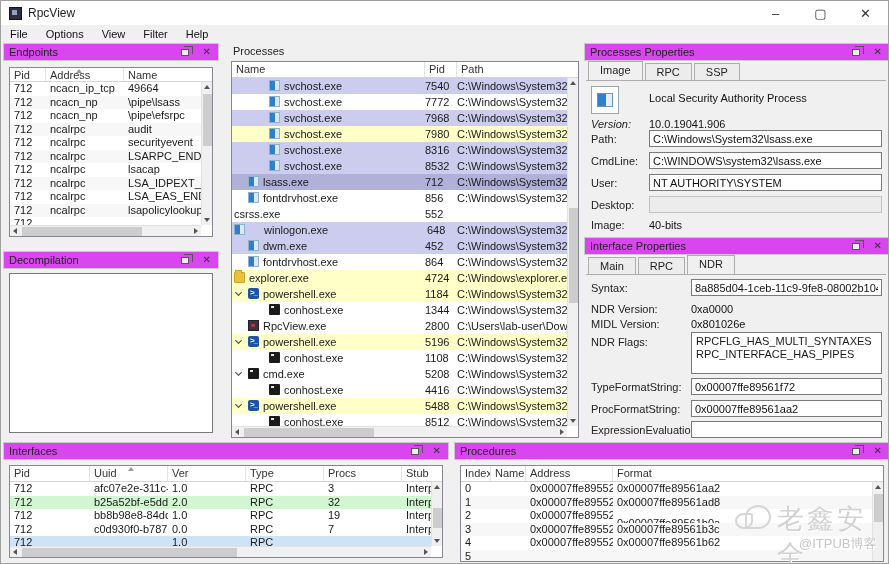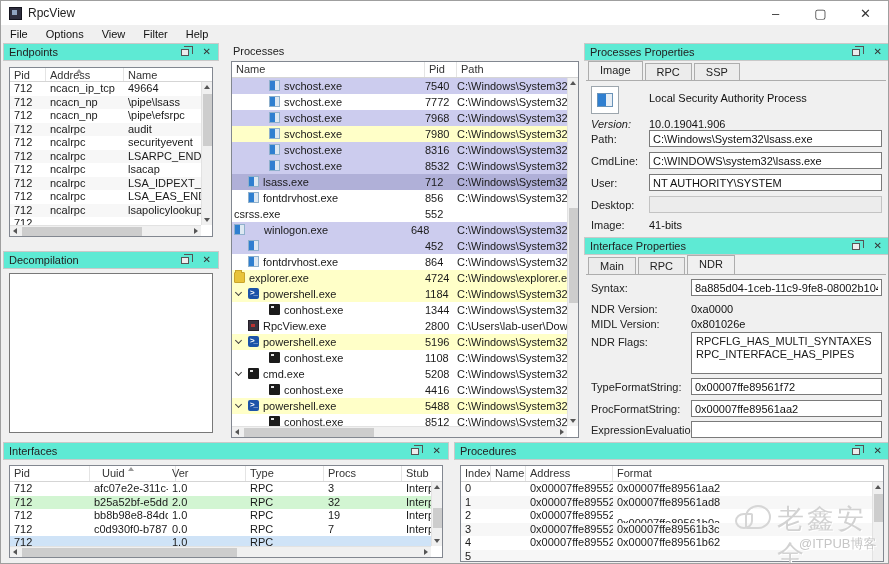--- a/index.html
+++ b/index.html
@@ -13,21 +13,21 @@
   .win-title { margin-left:6px; font-size:12px; color:#222; }
   .win-btns { margin-left:auto; display:flex; height:24px; }
   .win-btn { width:45px; height:24px; display:flex; align-items:center; justify-content:center; font-size:13px; color:#333; }
 
   
   .menubar { position:absolute; left:0; top:24px; width:100%; height:18px; background:#f0f0f0; display:flex; align-items:center; }
   .menu-item { padding:2px 9px; font-size:11px; color:#111; }
 
   
   .panel { position:absolute; background:#f0f0f0; }
-  .dock-hdr { position:absolute; left:0; top:0; right:0; height:18px; background:#5eead4; border:1px solid #c9c9c9; display:flex; align-items:center; padding:0 5px; }
+  .dock-hdr { position:absolute; left:0; top:0; right:0; height:18px; background:#d946ef; border:1px solid #c9c9c9; display:flex; align-items:center; padding:0 5px; }
   .dock-title { flex:1; font-size:11px; color:#222; }
   .float-ic { width:8px; height:7px; border:1px solid #555; position:relative; margin-right:12px; background:#ededed; }
   .float-ic::before { content:""; position:absolute; left:2px; top:-4px; width:8px; height:7px; border:1px solid #555; border-bottom:none; border-left:none; }
   .close-ic { font-size:10px; color:#333; line-height:1; padding:1px 2px; }
   .plain-title { position:absolute; left:4px; top:2px; font-size:11px; color:#222; }
 
   
   .tframe { position:absolute; background:#fff; border:1px solid #828790; overflow:hidden; }
   .thead { position:absolute; left:0; top:0; right:0; background:#fff; border-bottom:1px solid #d5d5d5; color:#333; }
   .th { position:absolute; top:0; padding:1px 4px; border-right:1px solid #e4e4e4; height:100%; overflow:hidden; white-space:nowrap; }
@@ -270,25 +270,26 @@
             <span class="pcell" style="left: 225px; right: 0px;">C:\Windows\System32\</span>
           </div>
           <div class="proc-row bg-white">
             <span class="pcell" style="left: 2px; width: 189px;">csrss.exe</span>
             <span class="pcell" style="left: 193px; width: 30px;">552</span>
             <span class="pcell" style="left: 225px; right: 0px;"></span>
           </div>
           <div class="proc-row bg-lavender">
             <span class="pico pico-window" style="left: 2px;"></span>
             <span class="pcell" style="left: 17px; width: 174px; margin-left: 15px;">winlogon.exe</span>
-            <span class="pcell" style="left: 179px; width: 30px;">648</span>
+            <span class="pcell" style="left: 195px; width: 30px;">648</span>
             <span class="pcell" style="left: 225px; right: 0px;">C:\Windows\System32\</span>
           </div>
           <div class="proc-row bg-lavender">
             <span class="pico pico-window" style="left: 16px;"></span>
+            <span class="pcell" style="left: 31px; width: 160px;">dwm.exe</span>
             <span class="pcell" style="left: 193px; width: 30px;">452</span>
             <span class="pcell" style="left: 225px; right: 0px;">C:\Windows\System32\</span>
           </div>
           <div class="proc-row bg-white">
             <span class="pico pico-window" style="left: 16px;"></span>
             <span class="pcell" style="left: 31px; width: 160px;">fontdrvhost.exe</span>
             <span class="pcell" style="left: 193px; width: 30px;">864</span>
             <span class="pcell" style="left: 225px; right: 0px;">C:\Windows\System32\</span>
           </div>
           <div class="proc-row bg-yellow">
@@ -389,21 +390,21 @@
     <div class="fvalue" style="left:65px;top:75px;">10.0.19041.906</div>
     <div class="flabel" style="left:7px;top:90px;">Path:</div>
     <input class="finput" style="left: 65px; top: 87px; width: 233px;" value="C:\Windows\System32\lsass.exe">
     <div class="flabel" style="left:7px;top:112px;">CmdLine:</div>
     <input class="finput" style="left: 65px; top: 109px; width: 233px;" value="C:\WINDOWS\system32\lsass.exe">
     <div class="flabel" style="left:7px;top:134px;">User:</div>
     <input class="finput" style="left: 65px; top: 131px; width: 233px;" value="NT AUTHORITY\SYSTEM">
     <div class="flabel" style="left:7px;top:156px;">Desktop:</div>
     <input class="finput" disabled="" style="left: 65px; top: 153px; width: 233px;" value="">
     <div class="flabel" style="left:7px;top:176px;">Image:</div>
-    <div class="fvalue" style="left:65px;top:176px;">41-bits</div>
+    <div class="fvalue" style="left:65px;top:176px;">40-bits</div>
   </div>
 
   <div class="panel" style="left:583px;top:236px;width:306px;height:201px;">
     <div class="dock-hdr">
       <div class="dock-title">Interface Properties</div>
       <div class="float-ic"></div>
       <div class="close-ic">✕</div>
     </div>
     <div class="tabs" id="ip-tabs" style="left:2px;top:18px;">
         <div class="tab">Main</div>
@@ -432,21 +433,21 @@
 
   <div class="panel" style="left:2px;top:441px;width:446px;height:123px;">
     <div class="dock-hdr">
       <div class="dock-title">Interfaces</div>
       <div class="float-ic"></div>
       <div class="close-ic">✕</div>
     </div>
     <div class="tframe" style="left:6px;top:23px;width:434px;height:93px;">
       <div class="thead" style="height:16px;">
         <div class="th" style="left:0;width:80px;">Pid</div>
-        <div class="th" style="left:88px;width:78px;">Uuid</div>
+        <div class="th" style="left:80px;width:78px;">Uuid</div>
         <div class="th" style="left:158px;width:78px;">Ver</div>
         <div class="th" style="left:236px;width:78px;">Type</div>
         <div class="th" style="left:314px;width:78px;">Procs</div>
         <div class="th" style="left:392px;width:42px;border-right:none;">Stub</div>
         <div class="sortup" style="left:118px;top:1px;"></div>
       </div>
       <div class="grid-rows" id="if-rows" style="bottom:11px;">
           <div class="g-row bg-white">
             <span class="g-cell" style="left: 0px; width: 80px;">712</span>
             <span class="g-cell" style="left: 80px; width: 78px;">afc07e2e-311c-...</span>

